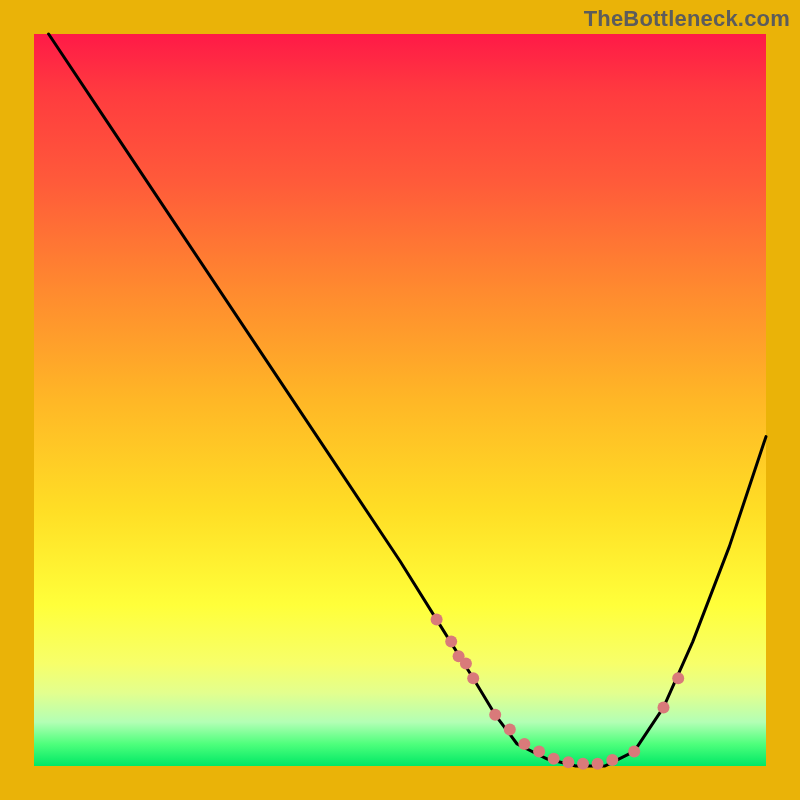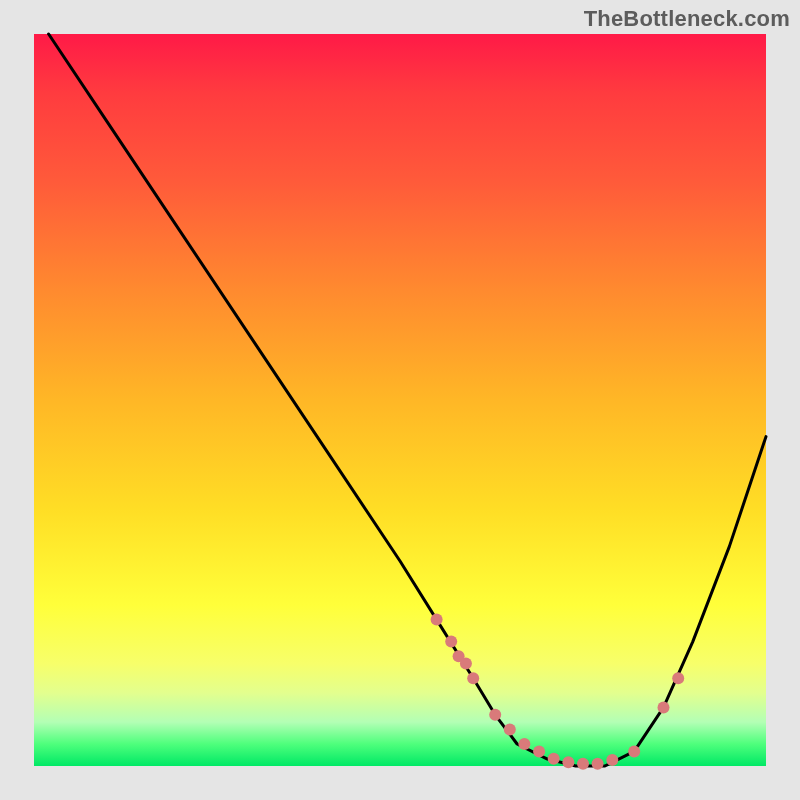--- a/index.html
+++ b/index.html
@@ -10,21 +10,21 @@
     background: #000;
     overflow: hidden;
     font-family: Arial, Helvetica, sans-serif;
   }
   .frame {
     position: absolute;
     left: 0;
     top: 0;
     width: 800px;
     height: 800px;
-    background: #e5e5e5;
+    background: #eab308;
   }
   .plot-area {
     position: absolute;
     left: 34px;
     top: 34px;
     width: 732px;
     height: 732px;
     
     background: linear-gradient(
       to bottom,

